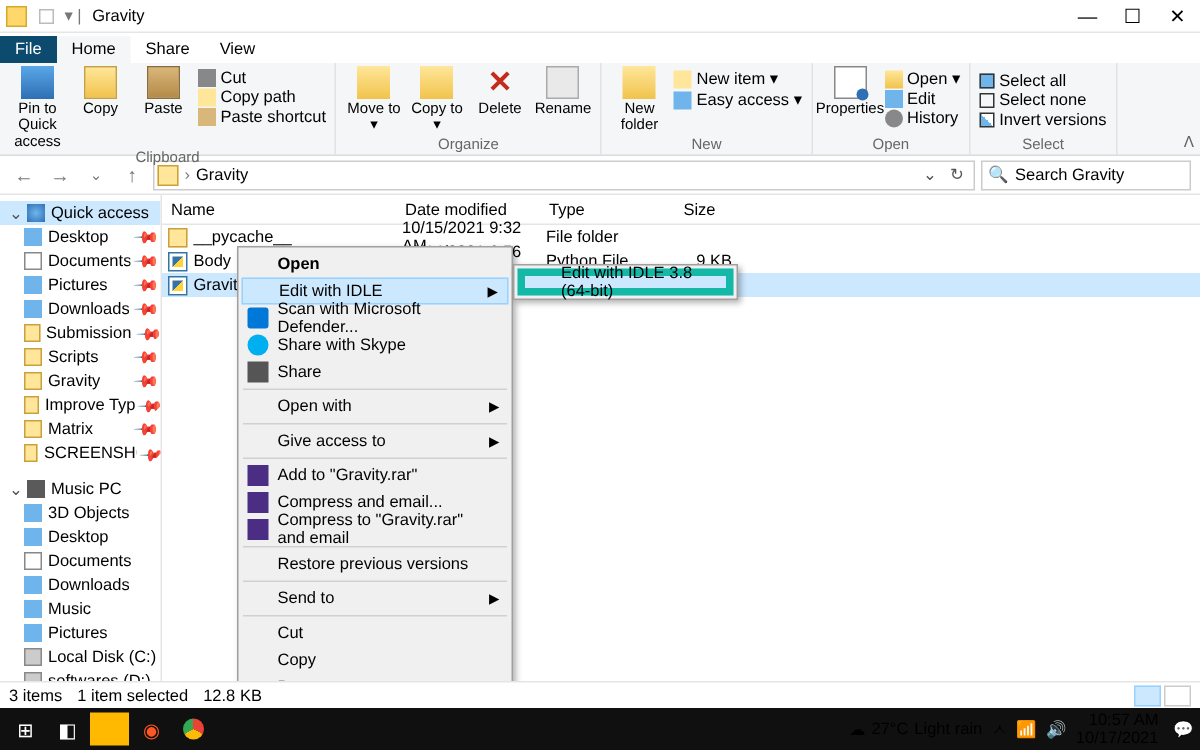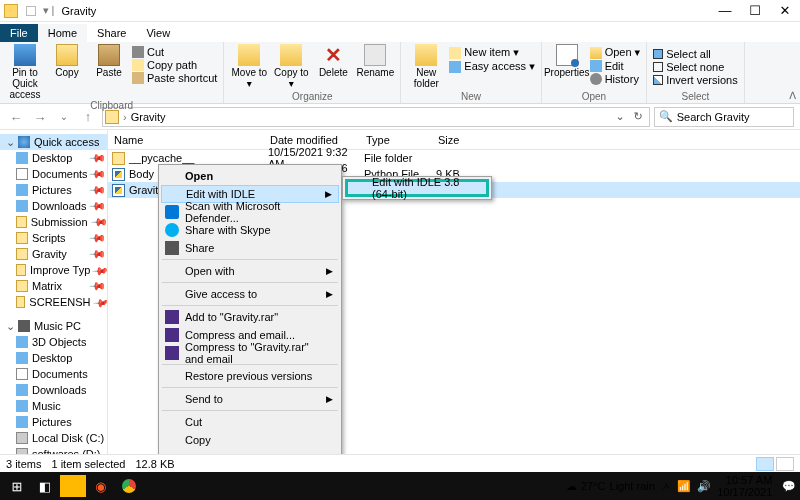--- a/index.html
+++ b/index.html
@@ -58,39 +58,39 @@
 .ni-drv{background:#ccc;border:1px solid #888}
 .navitem span{font-size:11px;white-space:nowrap;overflow:hidden}
 .navitem.sel{background:#cce8ff}
 .pin{margin-left:auto;color:#555;font-size:9px;transform:rotate(45deg)}
 .files{flex:1;display:flex;flex-direction:column}
 .fhead{display:flex;border-bottom:1px solid #e5e5e5;height:20px;align-items:center;color:#555}
 .fhead div{padding:0 6px;border-right:1px solid transparent}
 .c-name{width:156px}
 .c-date{width:96px}
 .c-type{width:72px}
-.c-size{width:52px;}
+.c-size{width:52px;text-align:right}
 .frow{display:flex;align-items:center;height:16px;padding-left:4px}
 .frow.sel{background:#cce8ff}
 .frow .fic{width:13px;height:13px;margin-right:4px}
 .fi-fold{background:#ffe69a;border:1px solid #caa03a}
 .fi-py{background:#fff;border:1px solid #3572A5;position:relative}
 .fi-py:after{content:"";position:absolute;inset:2px;background:linear-gradient(135deg,#3572A5 50%,#ffd43b 50%)}
 .ctx{position:absolute;left:158px;top:164px;width:184px;background:#f0f0f0;border:1px solid #a0a0a0;box-shadow:2px 2px 4px rgba(0,0,0,.3);padding:2px}
 .ctx .mi{display:flex;align-items:center;height:18px;padding:0 18px 0 24px;position:relative}
 .ctx .mi.hl{background:#cce8ff;border:1px solid #99d1ff;height:18px}
 .ctx .mi .mic{position:absolute;left:4px;width:14px;height:14px}
 .ctx .mi .arr{position:absolute;right:6px;font-size:9px}
 .ctx hr{border:none;border-top:1px solid #d0d0d0;margin:2px 1px}
 .mc-sk{background:#00aff0;border-radius:50%}
 .mc-def{background:#0078d7;border-radius:2px}
 .mc-rar{background:#4b2e83}
 .submenu{position:absolute;left:342px;top:176px;width:150px;background:#f0f0f0;border:1px solid #a0a0a0;box-shadow:2px 2px 4px rgba(0,0,0,.3);padding:2px}
 .submenu .mi{height:18px;display:flex;align-items:center;padding:0 8px 0 24px}
-.submenu .mi.hl{background:#cce8ff;border:3px solid #14b8a6}
+.submenu .mi.hl{background:#cce8ff;border:5px solid #14b8a6}
 .status{height:18px;border-top:1px solid #e5e5e5;display:flex;align-items:center;padding:0 6px;gap:10px;font-size:10px;color:#555;position:absolute;bottom:28px;left:0;right:0;background:#fff}
 .status .vbtns{margin-left:auto;display:flex;gap:2px}
 .vbtn{width:18px;height:14px;border:1px solid #ccc}
 .vbtn.active{background:#cce8ff;border-color:#99d1ff}
 .taskbar{position:absolute;bottom:0;left:0;right:0;height:28px;background:#101010;display:flex;align-items:center;padding:0 4px;gap:2px}
 .taskbar .tic{width:26px;height:22px;display:flex;align-items:center;justify-content:center;color:#fff;font-size:13px}
 .tic.start{color:#fff}
 .tray{margin-left:auto;display:flex;align-items:center;gap:6px;color:#fff;font-size:10px}
 .tray .weather{display:flex;align-items:center;gap:4px}
 .tray .clock{text-align:right;line-height:1.1;padding-right:4px}

